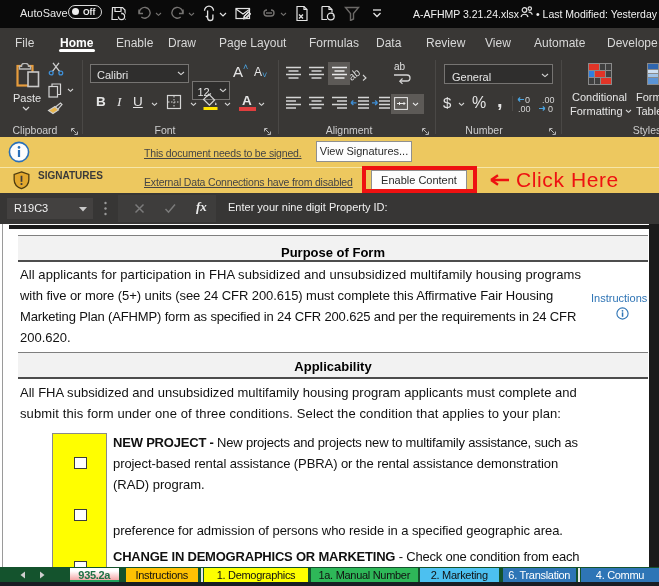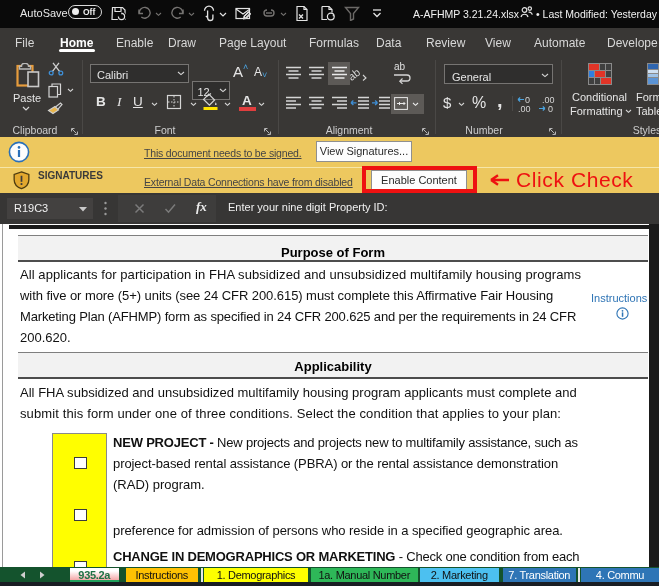--- a/index.html
+++ b/index.html
@@ -369,21 +369,21 @@
   <rect x="10" y="5.5" width="2" height="7" fill="#3c3c3c"></rect>
   <rect x="10" y="14" width="2" height="2.2" fill="#3c3c3c"></rect>
 </svg>
 <div class="bbold" style="left:38px;top:175px;">SECURITY WARNING</div>
 <div class="blink" style="left:144px;top:175.5px;">External Data Connections have from disabled</div>
 <div class="bbtn" style="left:371px;top:170px;width:96px;height:20px;line-height:18px;">Enable Content</div>
 <div class="abs" style="left:362px;top:166px;width:115px;height:27px;border:4.5px solid #ee1111;"></div>
 <svg class="abs" style="left:489px;top:174px;" width="21" height="12">
     <path d="M2 6 H20 M2 6 L9 1.2 M2 6 L9 10.8" stroke="#ee1111" stroke-width="2.4" fill="none"></path>
   </svg>
-<div class="abs" style="left:516px;top:168px;font-size:21px;color:#ee1111;letter-spacing:0.6px;white-space:nowrap;">Click Check</div>
+<div class="abs" style="left:516px;top:168px;font-size:21px;color:#ee1111;letter-spacing:0.6px;white-space:nowrap;">Click Here</div>
 
 <div class="abs" id="fbar">
   <div class="abs" style="left:7px;top:5px;width:86px;height:21px;background:#434140;">
     <span style="position:absolute;left:7px;top:4px;font-size:11px;color:#f0f0f0;">R19C3</span>
     <svg class="abs" style="left:72px;top:9px;" width="8" height="5">
         <polygon points="0,0 8,0 4,4.5" fill="#c9c9c9"></polygon>
       </svg>
   </div>
   <svg class="abs" style="left:104px;top:8px;" width="3" height="15">
       <circle cx="1.5" cy="2" r="1.2" fill="#9a9a9a"></circle>
@@ -435,17 +435,17 @@
     </svg>
   <svg class="abs" style="left:37.5px;top:4px;" width="8" height="8">
       <polygon points="2,0.5 2,7.5 6.5,4" fill="#cfcfcf"></polygon>
     </svg>
   <div class="stab" style="left:70px;width:48.5px;background:linear-gradient(#ffffff 25%,#f3a7a7);color:#1e7145;font-weight:bold;border-bottom:2.5px solid #1fa05c;">935.2a</div>
   <div class="stab" style="left:125.5px;width:72.5px;background:#fec103;color:#111;">Instructions</div>
   <div class="abs" style="left:200.5px;top:1px;width:2px;height:14px;background:#e8e8e8;"></div>
   <div class="stab" style="left:204px;width:104px;background:#fdff00;color:#111;">1. Demographics</div>
   <div class="stab" style="left:311px;width:106.5px;background:#2eb758;color:#111;">1a. Manual Number</div>
   <div class="stab" style="left:419.5px;width:79.5px;background:#4cc0f0;color:#111;">2. Marketing</div>
-  <div class="stab" style="left:502.5px;width:73.5px;background:#2e75b6;color:#fff;">7. Translation</div>
+  <div class="stab" style="left:502.5px;width:73.5px;background:#2e75b6;color:#fff;">6. Translation</div>
   <div class="abs" style="left:577.5px;top:1px;width:2px;height:14px;background:#e8e8e8;"></div>
   <div class="stab" style="left:581px;width:78px;background:#2e75b6;color:#fff;">4. Commu</div>
 </div>
 <div class="abs" id="bottomstrip"></div>
 
 </body></html>

